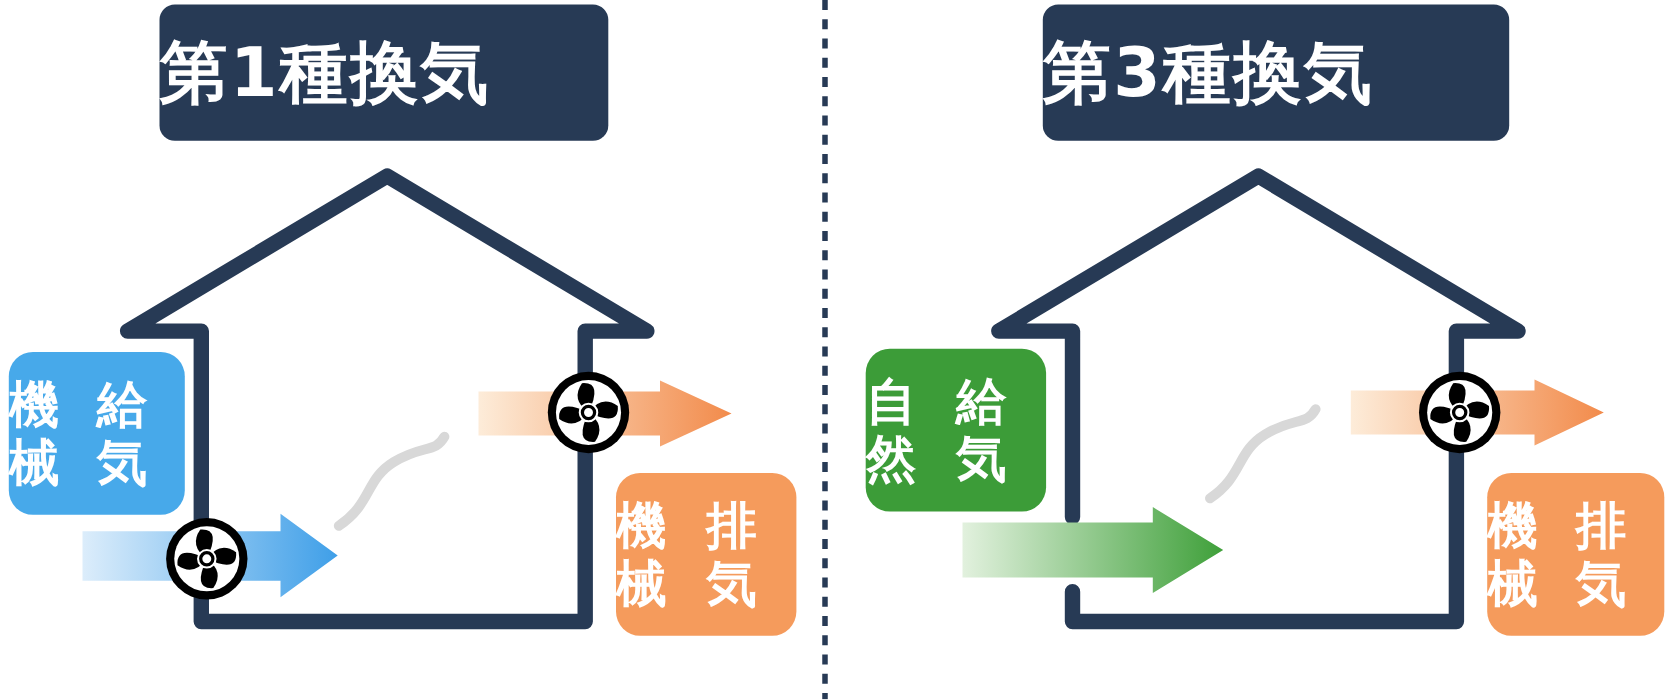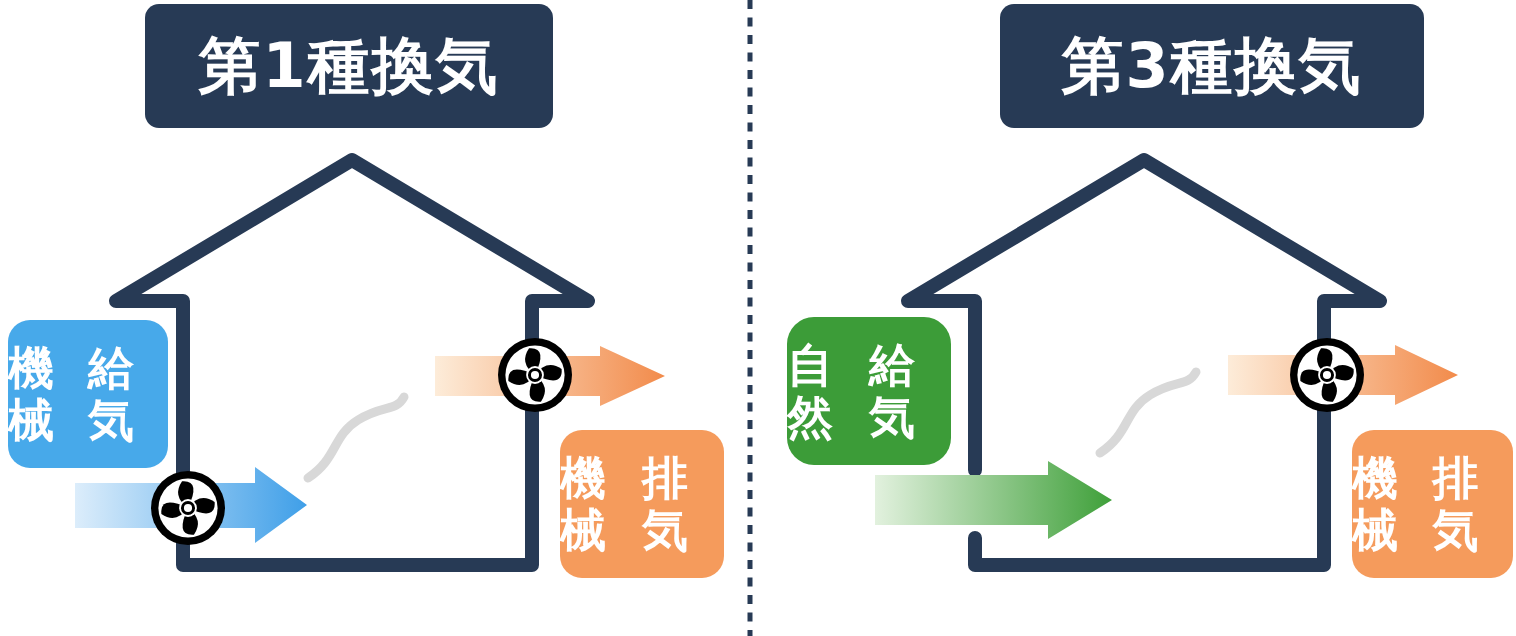--- a/index.html
+++ b/index.html
@@ -10,34 +10,34 @@
     overflow:hidden;
     font-family:"DejaVu Sans","Liberation Sans",sans-serif;
   }
   .scene{position:absolute;left:0;top:0;}
   .house-line{fill:none;stroke:#273a55;stroke-width:14;stroke-linejoin:round;stroke-linecap:round;}
   .divider-line{stroke:#273a55;stroke-width:5;stroke-dasharray:9 8.5;fill:none;}
   .smoke-path{fill:none;stroke:#d8d8d8;stroke-width:9;stroke-linecap:round;}
   .title-box{
     position:absolute;height:124px;
     background:#273a55;border-radius:14px;
-    display:flex;align-items:center;justify-content:center;
+    display:flex;align-items:center;justify-content:flex-start;
     color:#ffffff;font-size:62px;font-weight:700;letter-spacing:2px;
   }
   .title-1{left:145px;top:4px;width:408px;}
-  .title-2{left:1000px;top:4px;width:424px;}
+  .title-2{left:948px;top:4px;width:424px;}
   .label-box{
     position:absolute;width:164px;height:148px;
     border-radius:22px;
     display:flex;flex-direction:row;align-items:center;justify-content:center;
     color:#ffffff;font-size:46px;font-weight:700;line-height:1.14;letter-spacing:1px;
   }
   .box-blue{left:8px;top:320px;width:160px;background:#47a9ea;}
   .box-orange-left{left:560px;top:430px;background:#f59b5c;}
-  .box-green{left:787px;top:317px;background:#3c9c38;border-radius:27px;}
+  .box-green{left:787px;top:317px;background:#3c9c38;}
   .box-orange-right{left:1352px;top:430px;width:161px;background:#f59b5c;}
 </style>
 </head>
 <body>
 
 <div class="canvas">
 
   <svg class="scene" width="1516" height="636" viewBox="0 0 1516 636">
     <defs>
       <linearGradient id="gradBlue" x1="0" y1="0" x2="1" y2="0">

